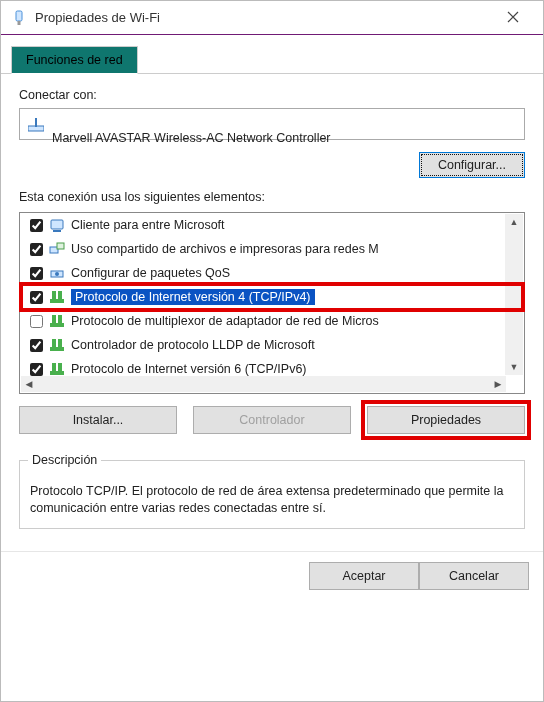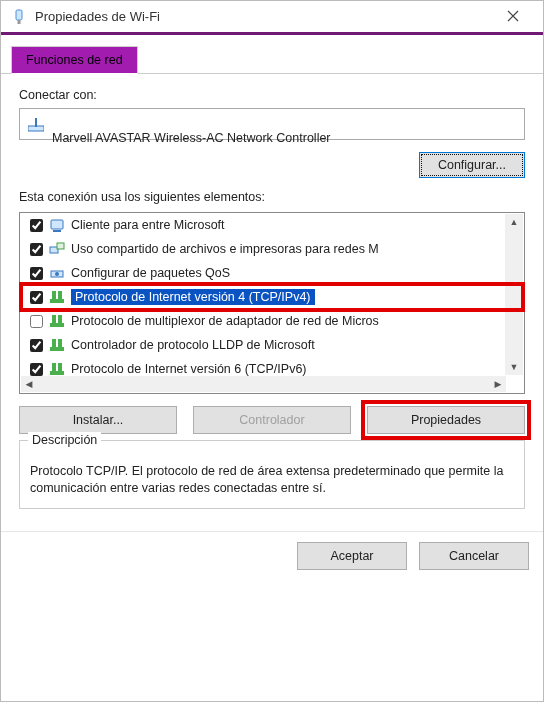--- a/index.html
+++ b/index.html
@@ -14,37 +14,37 @@
     overflow: hidden;
     border: 1px solid #bbb;
   }
   
   .titlebar {
     height: 34px;
     display: flex;
     align-items: center;
     padding: 0 10px;
     background: #fff;
-    border-bottom: 3px solid #701a75;
+    border-bottom: 1px solid #701a75;
   }
   .titlebar .icon { width: 16px; height: 16px; margin-right: 8px; }
   .titlebar .title { flex: 1; font-size: 13px; color: #333; }
   .titlebar .close { width: 40px; text-align: center; font-size: 14px; color: #555; }
   
   .tabstrip {
     display: flex;
     padding: 10px 10px 0 10px;
     border-bottom: 1px solid #ccc;
     position: relative;
   }
   .tab {
     padding: 6px 14px 6px 14px;
     border: 1px solid #ccc;
     border-bottom: 1px solid #fff;
-    background: #a21caf;
+    background: #0f766e;
     font-size: 12.5px;
     transform: translateY(1px);
   }
   .content { padding: 14px 18px 10px 18px; }
   .label-row { margin-bottom: 6px; color: #222; }
   .adapter-box {
     border: 1px solid #aaa;
     background: #fff;
     height: 32px;
     display: flex;
@@ -118,21 +118,21 @@
     padding: 1px 4px;
   }
   .redbox-list {
     position:absolute;
     border: 4px solid #e00000;
     pointer-events:none;
   }
   .btnrow {
     display:flex;
     gap: 16px;
-    margin-bottom: 6px;
+    margin-bottom: 26px;
     position: relative;
   }
   .btnrow .btn { flex: 1; text-align:center; height: 28px; }
   .redbox-prop {
     position:absolute;
     border: 4px solid #e00000;
     pointer-events:none;
   }
   .desc-group {
     position: relative;
@@ -144,21 +144,21 @@
   }
   .desc-legend {
     position:absolute;
     top: -9px; left: 8px;
     background:#fff;
     padding: 0 4px;
   }
   .dlgbtns {
     display:flex;
     justify-content:flex-end;
-    gap: 12px;
+    gap: 0;
     padding: 10px 14px 14px 0;
     border-top: 1px solid #e6e6e6;
   }
   .dlgbtns .btn { width: 110px; height: 28px; }
 </style>
 </head>
 <body>
 
 <div class="titlebar">
   <span class="icon">

